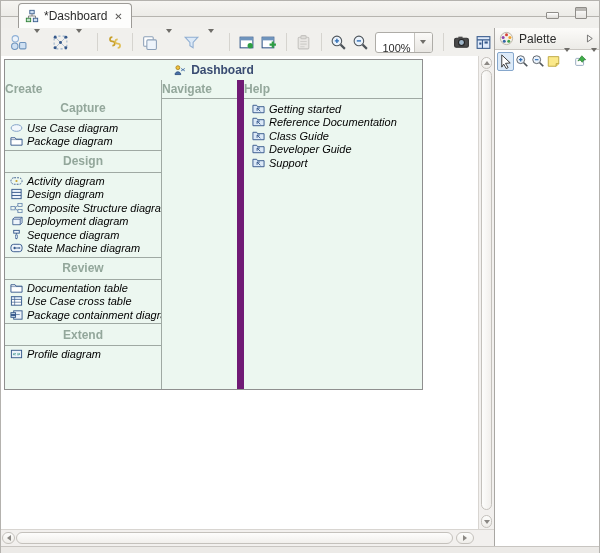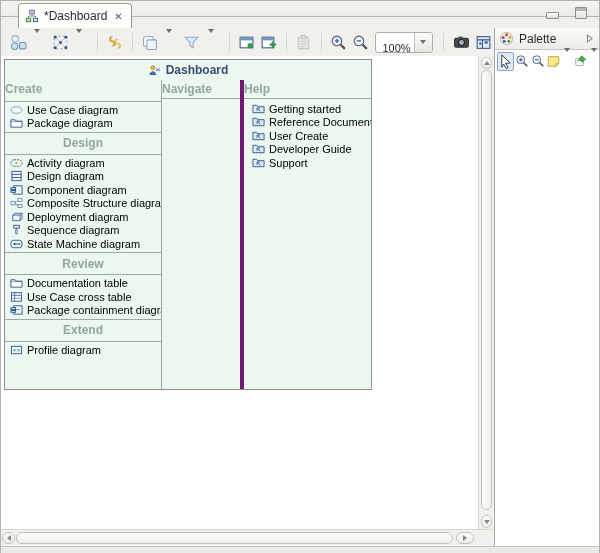--- a/index.html
+++ b/index.html
@@ -42,38 +42,38 @@
     border:1px solid #aeaca7; border-radius:3px; background:#fff; overflow:hidden; }
   .combo-text { width:42px; font-size:11px; color:#2b2b2b; display:flex;
     align-items:center; padding-left:6px;margin-top:12px; }
   .combo-btn { width:21px; border-left:1px solid #c4c2bd;
     background:linear-gradient(#fbfaf8,#e8e6e2); display:flex; align-items:center; justify-content:center; }
 
   
   .canvas { position:absolute; left:0; top:55px; width:477px; height:473px; background:#ffffff; }
 
   
-  .dashboard { position:absolute; left:3px; top:3px; width:368px; height:331px;
+  .dashboard { position:absolute; left:3px; top:3px; width:419px; height:331px;
     background:#ecf7f0; border:1px solid #8f8f8f; }
   .db-title { height:20px; display:flex; align-items:center; justify-content:center; gap:5px;
     font-size:12px; font-weight:bold; color:#3a4c72; }
   .db-ic { width:13px; height:13px; }
   .db-cols { position:absolute; left:0; top:20px; right:0; bottom:0; display:flex; }
   .col { overflow:hidden; }
   .col-create { width:157px; border-right:1px solid #9fa9a3; }
-  .col-nav { width:82px; border-right:4px solid #701a75; }
+  .col-nav { width:82px; border-right:7px solid #701a75; }
   .col-help { flex:1; }
   .col-h { height:19px; line-height:19px; text-align:left; font-size:12px;
     font-weight:bold; color:#93a79b; }
   .col-h.hb { border-bottom:1px solid #9fa9a3; }
   .sub-h { height:18px; line-height:18px; text-align:center; font-size:12px;
     font-weight:bold; color:#93a79b; }
   .sep { border-top:1px solid #9fa9a3; margin:1.5px 0; height:0; }
   .item { height:13.5px; display:flex; align-items:center; gap:4px; padding-left:5px;
-    font-size:11px; color:#000; white-space:nowrap; cursor:default; }
+    font-size:11px; color:#000; white-space:nowrap; cursor:default;font-style:italic; }
   .it-ic { width:13px; height:12px; flex:0 0 13px; }
   .col-help .item { padding-left:8px; }
   .col-help .items { padding-top:3px; }
 
   
   .vscroll { position:absolute; left:477px; top:55px; width:16px; height:473px;
     background:#f2f0ee; border-left:1px solid #d8d5d1; }
   .vthumb { position:absolute; left:2px; top:14px; width:11px; height:440px;
     background:linear-gradient(90deg,#fdfdfc,#f1efec); border:1px solid #c4c1bc; border-radius:6px; }
   .sb-btn { position:absolute; display:flex; align-items:center; justify-content:center;
@@ -274,20 +274,21 @@
               <path d="M2.5 13c0-4.5 7-4.5 7 0z" fill="#4a72a8" stroke="#27497a"></path>
               <path d="M10 5.5l4.5 3m-4.5 0l4.5-3" stroke="#4a72a8" stroke-width="1.2"></path>
             </svg>
           </span>
         <span>Dashboard</span>
       </div>
       <div class="db-cols">
 
         <div class="col col-create">
           <div class="col-h">Create</div>
+          <div class="sub-h">Capture</div>
           <div class="sep"></div>
           <div class="item">
             <span class="ic it-ic">
                 <svg viewBox="0 0 14 12">
                   <ellipse cx="7" cy="6" rx="5.8" ry="3.6" fill="#f2f7fc" stroke="#7a9cc4"></ellipse>
                 </svg>
               </span>
             <span>Use Case diagram</span>
             </div>
           <div class="item">
@@ -312,30 +313,20 @@
             <span>Activity diagram</span>
             </div>
           <div class="item">
             <span class="ic it-ic">
                 <svg viewBox="0 0 14 12">
                   <rect x="2" y="1" width="10" height="10" fill="#eef4fb" stroke="#35588a"></rect>
                   <path d="M2 4.3h10M2 7.6h10" stroke="#35588a"></path>
                 </svg>
               </span>
             <span>Design diagram</span>
-            </div>
-          <div class="item">
-            <span class="ic it-ic">
-                <svg viewBox="0 0 14 12">
-                  <rect x="4" y="1.5" width="9" height="9" fill="#eef4fb" stroke="#35588a"></rect>
-                  <rect x="1" y="3.5" width="5" height="2" fill="#cfe0f2" stroke="#35588a"></rect>
-                  <rect x="1" y="6.5" width="5" height="2" fill="#cfe0f2" stroke="#35588a"></rect>
-                </svg>
-              </span>
-            <span>Component diagram</span>
             </div>
           <div class="item">
             <span class="ic it-ic">
                 <svg viewBox="0 0 14 12">
                   <rect x="1" y="4.5" width="4.5" height="3.5" fill="none" stroke="#5a7ca8" stroke-width=".8"></rect>
                   <rect x="8.5" y="1" width="4.5" height="3.5" fill="none" stroke="#5a7ca8" stroke-width=".8"></rect>
                   <rect x="8.5" y="7.5" width="4.5" height="3.5" fill="none" stroke="#5a7ca8" stroke-width=".8"></rect>
                   <path d="M5.5 6l3-3M5.5 6l3 3.5" stroke="#5a7ca8" stroke-width=".8"></path>
                 </svg>
               </span>
@@ -443,21 +434,21 @@
                 </span>
               <span>Reference Documentation</span>
               </div>
             <div class="item">
               <span class="ic it-ic">
                   <svg viewBox="0 0 14 12">
                     <path d="M1 2h4l1 1.5h7V10H1z" fill="#dce9f7" stroke="#35588a"></path>
                     <path d="M9 8.5L5.5 5M5.5 8v-3h3" stroke="#35588a" fill="none"></path>
                   </svg>
                 </span>
-              <span>User Create</span>
+              <span>Class Guide</span>
               </div>
             <div class="item">
               <span class="ic it-ic">
                   <svg viewBox="0 0 14 12">
                     <path d="M1 2h4l1 1.5h7V10H1z" fill="#dce9f7" stroke="#35588a"></path>
                     <path d="M9 8.5L5.5 5M5.5 8v-3h3" stroke="#35588a" fill="none"></path>
                   </svg>
                 </span>
               <span>Developer Guide</span>
               </div>

